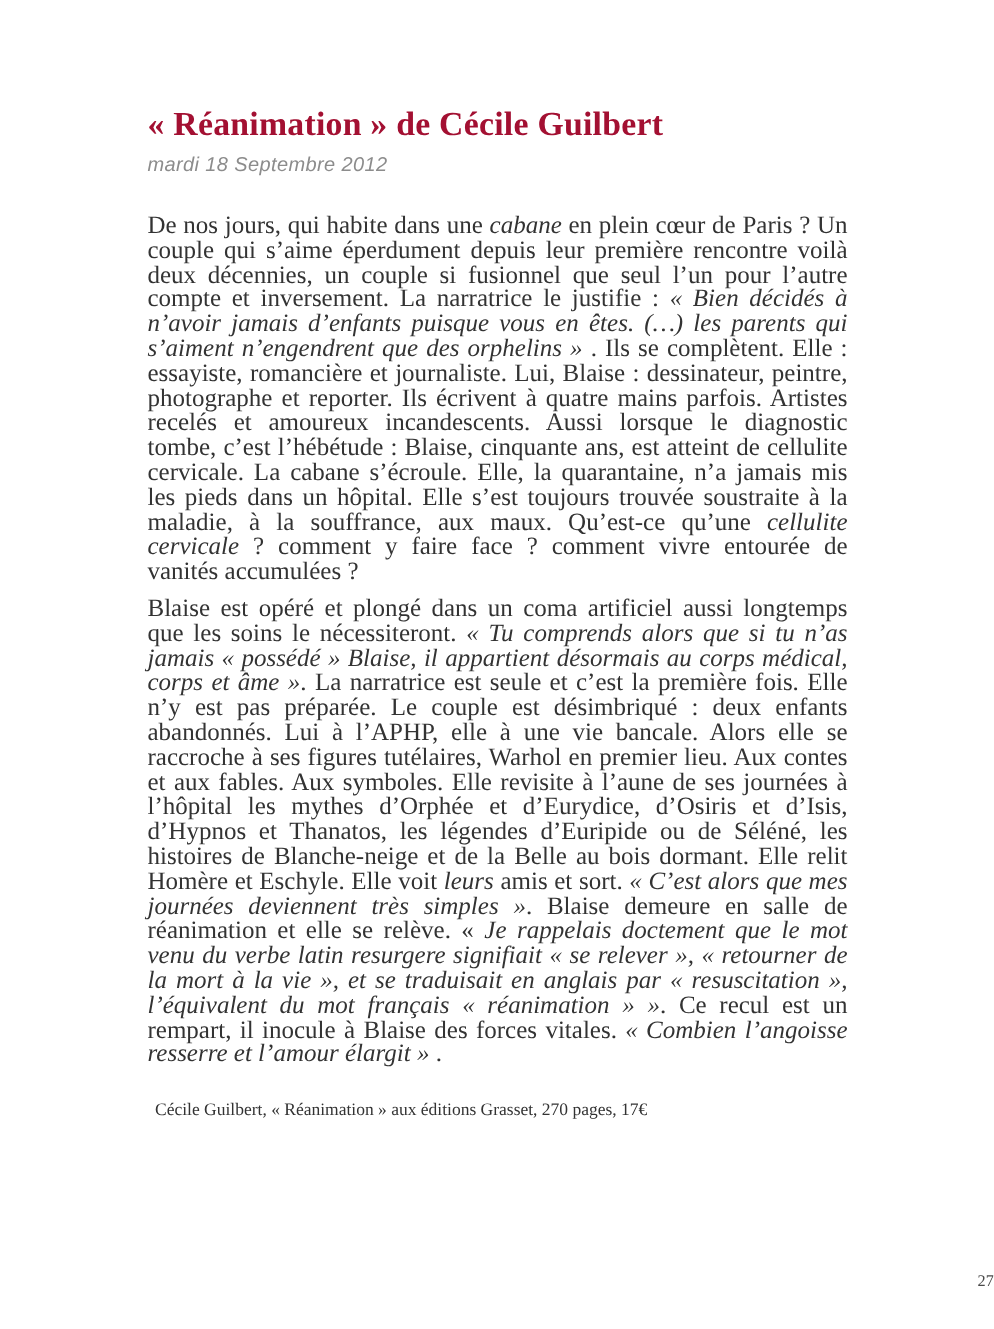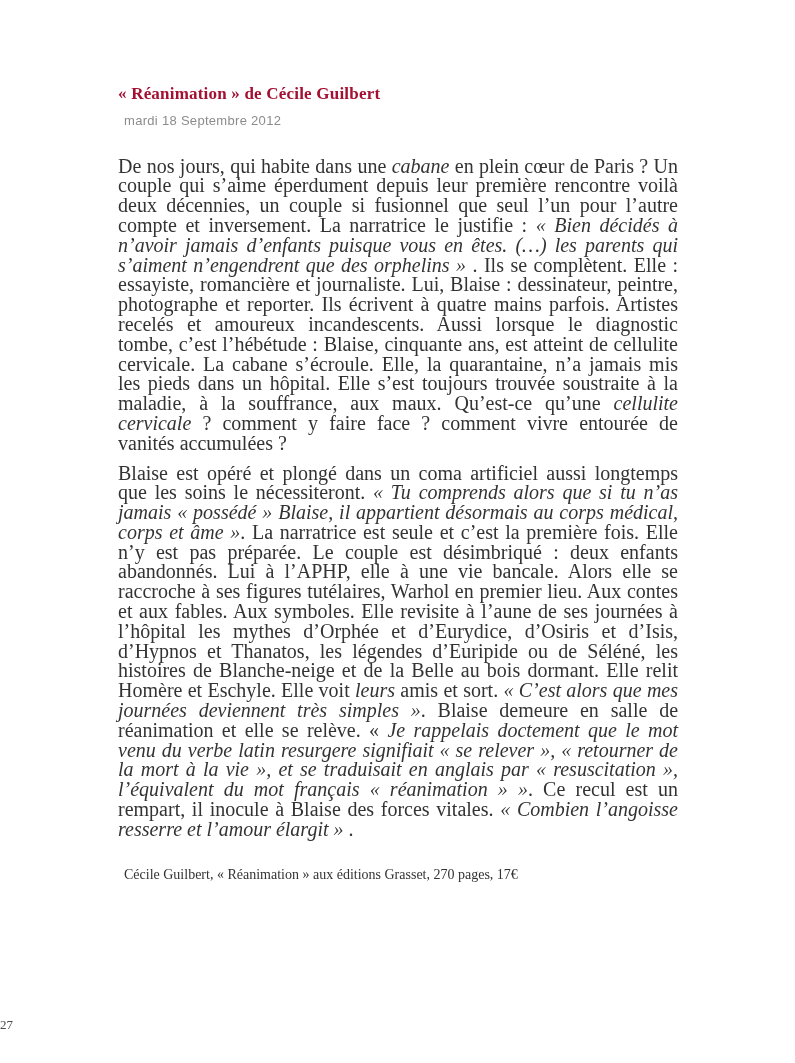--- a/index.html
+++ b/index.html
@@ -15,34 +15,34 @@
     width: 795px;
     height: 1063px;
     position: relative;
     background: #ffffff;
     overflow: hidden;
   }
   .content {
     padding: 84px 117px 0 118px;
   }
   .title {
-    font-size: 17px;
+    font-size: 27px;
     font-weight: bold;
     color: var(--title-accent, #a31032);
     letter-spacing: 0.2px;
     line-height: 1.15;
     font-family: Liberation Serif, serif;
   }
   .date {
     margin-top: 9px;
     font-family: "Liberation Sans", "DejaVu Sans", sans-serif;
-    font-size: 13px;
+    font-style: italic;
+    font-size: 16px;
     color: var(--date-text, #8c8c8c);
     letter-spacing: 0.3px;
-    margin-left: 6px;
   }
   .body {
     margin-top: 29px;
   }
   .body p {
     font-size: 20px;
     line-height: 19.8px;
     text-align: justify;
     color: var(--body-text, #333333);
     margin: 0 0 10px 0;
@@ -53,21 +53,21 @@
     font-size: 14px;
     line-height: 19.8px;
     color: var(--body-text, #333333);
     padding-left: 6px;
   }
   .page-number {
     position: absolute;
     bottom: 30px;
     left: 0;
     right: 0;
-    text-align: left;
+    text-align: right;
     font-size: 13px;
     color: var(--page-number-text, #4a4a4a);
   }
 </style>
 </head>
 <body>
 
 <div class="page">
   <div class="content">
     <h1 class="title">« Réanimation » de Cécile Guilbert</h1>

